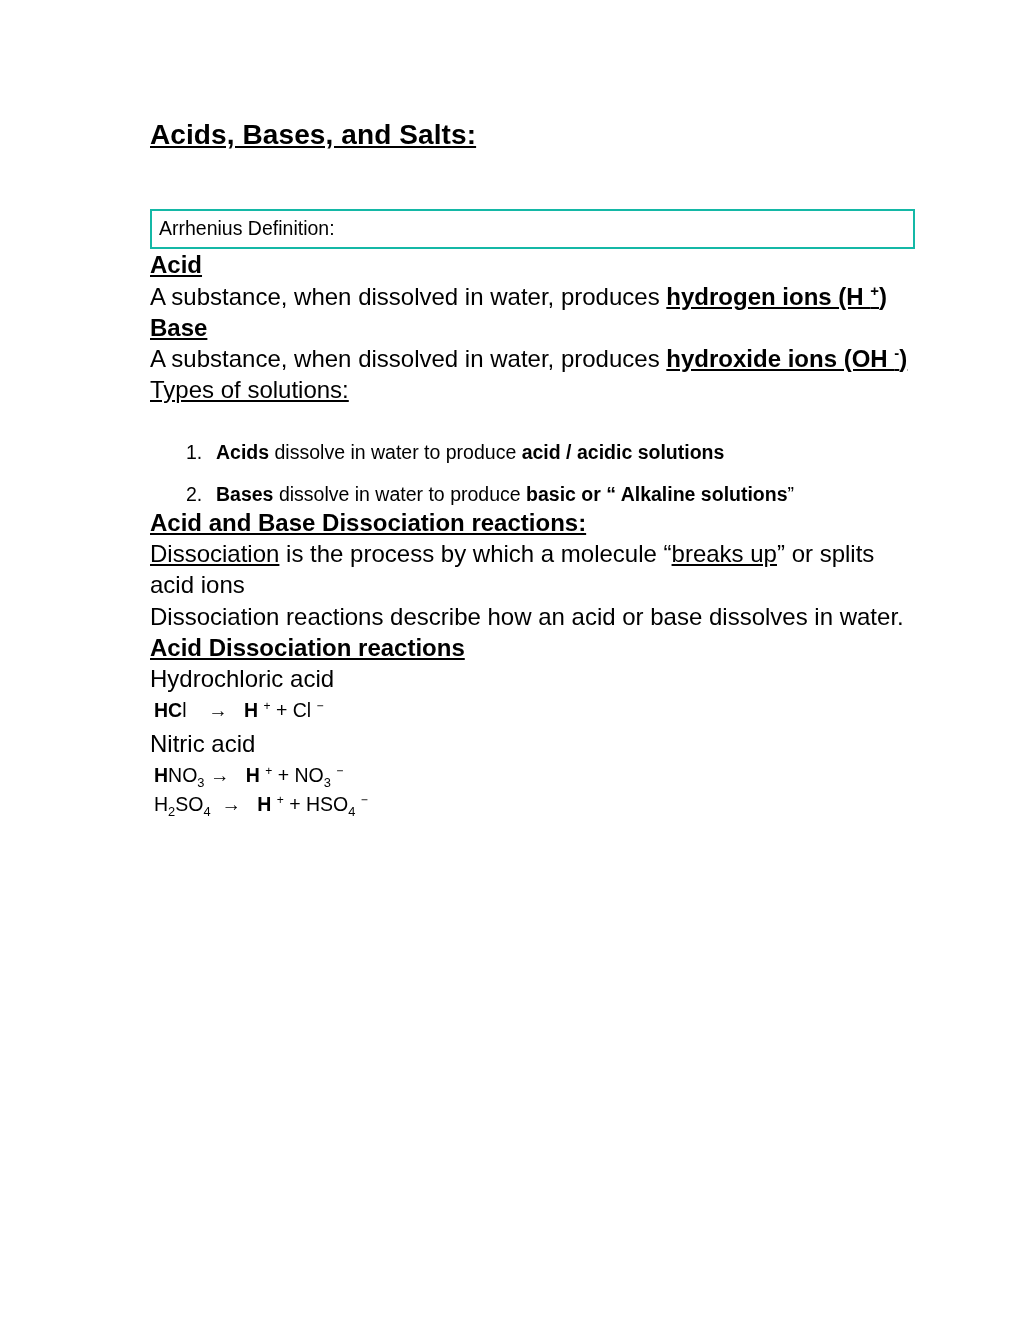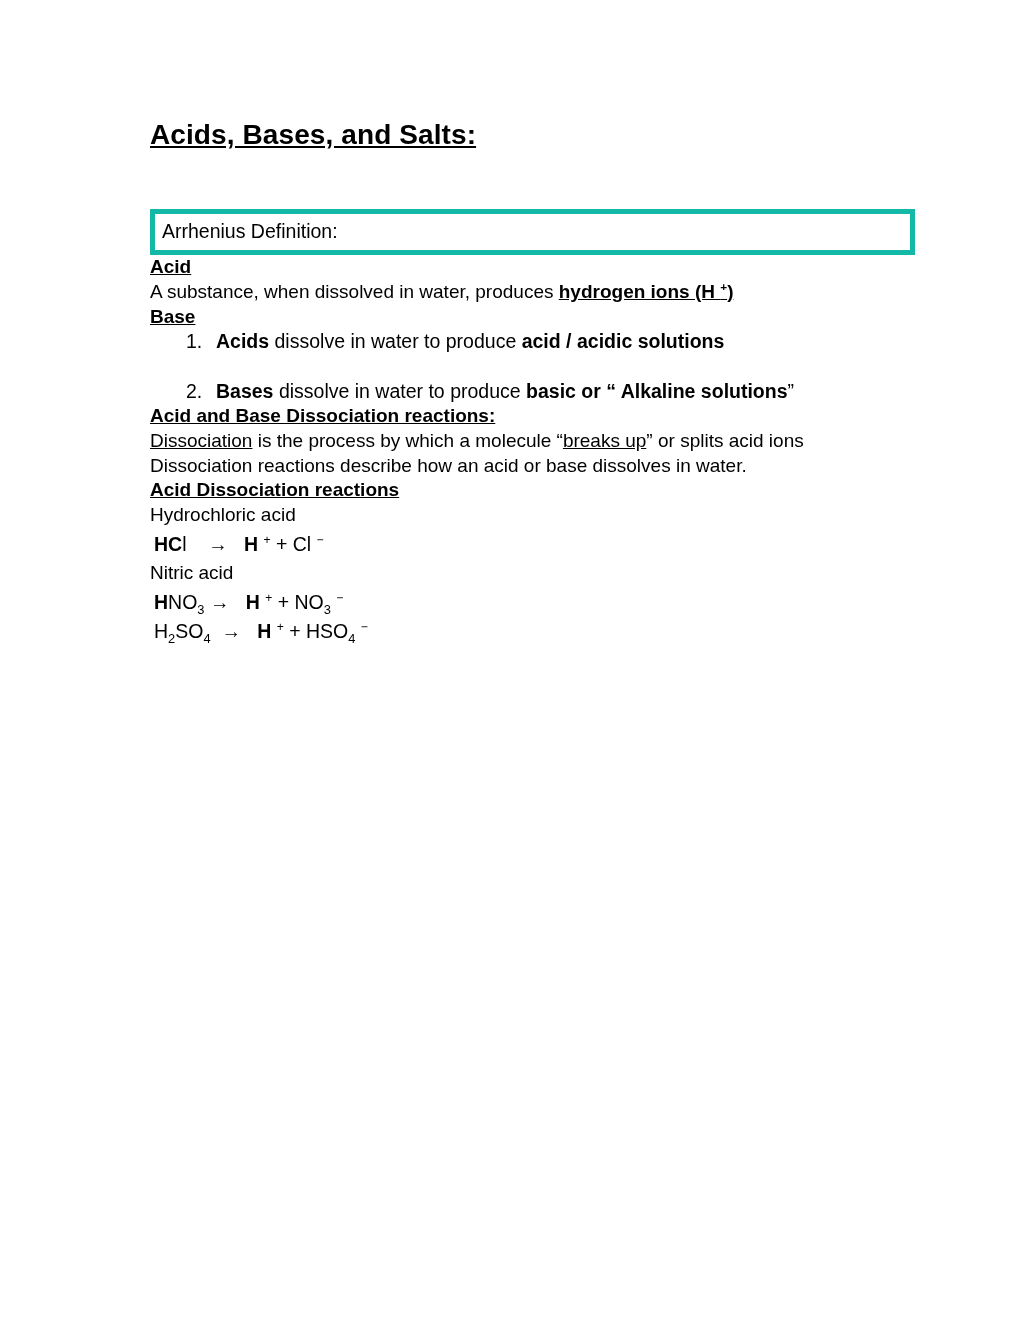--- a/index.html
+++ b/index.html
@@ -26,29 +26,29 @@
   .doc-title {
     font-size: 28px;
     font-weight: bold;
     text-decoration: underline;
     line-height: 1.18;
     margin: 0 0 0 0;
     letter-spacing: 0.1px;
   }
   .definition-box {
     margin-top: 58px;
-    border: 5px solid #14b8a6;
+    border: 2px solid #14b8a6;
     padding: 5px 4px 7px 7px;
     width: 765px;
     box-sizing: border-box;
     font-size: 19.5px;
     line-height: 1.25;
   }
   p.body-line {
-    font-size: 19px;
+    font-size: 24px;
     line-height: 1.3;
     margin: 0;
     padding: 0;
     max-width: 762px;
   }
   .sp-32 { margin-top: 32px; }
   .sp-30 { margin-top: 30px; }
   .sp-28 { margin-top: 28px; }
   .sp-27 { margin-top: 27px; }
   .sp-26 { margin-top: 26px; }
@@ -74,29 +74,30 @@
     padding: 0;
     list-style: none;
     counter-reset: item;
   }
   ol.numbered > li {
     position: relative;
     font-size: 19.5px;
     line-height: 1.3;
     padding-left: 66px;
     counter-increment: item;
+    margin-top: 35px;
   }
   ol.numbered > li::before {
     content: counter(item) ".";
     position: absolute;
     left: 36px;
     top: 0;
     font-weight: normal;
   }
-  ol.numbered > li + li { margin-top: 24px; }
+  ol.numbered > li + li { margin-top: 16px; }
 
   .eq {
     font-size: 19.5px;
     line-height: 1.3;
     margin: 4px;
     white-space: pre;
   }
   .arrow { font-size: 19.5px; }
 </style>
 </head>
@@ -115,21 +116,27 @@
   </p>
 
   <p class="body-line sp-30">
     <span>A substance, when dissolved in water, produces </span><span class="bu"><span>hydrogen ions (H </span><sup>+</sup><span>)</span></span>
   </p>
 
   <p class="body-line sp-30">
     <span class="bu">Base</span>
   </p>
 
+  <p class="body-line sp-30">
+    <span>A substance, when dissolved in water, produces </span><span class="bu"><span>hydroxide ions (OH </span><sup>-</sup><span>)</span></span>
+  </p>
 
+  <p class="body-line sp-30">
+    <span class="u">Types of solutions:</span>
+  </p>
 
   <ol class="numbered sp-28">
     <li>
       <span class="b">Acids</span><span> dissolve in water to produce  </span><span class="b">acid / acidic solutions</span><span class="reg-quote"></span>
     </li>
     <li>
       <span class="b">Bases</span><span> dissolve in water to produce </span><span class="b">basic or “ Alkaline solutions</span><span class="reg-quote">”</span>
     </li>
   </ol>
 

